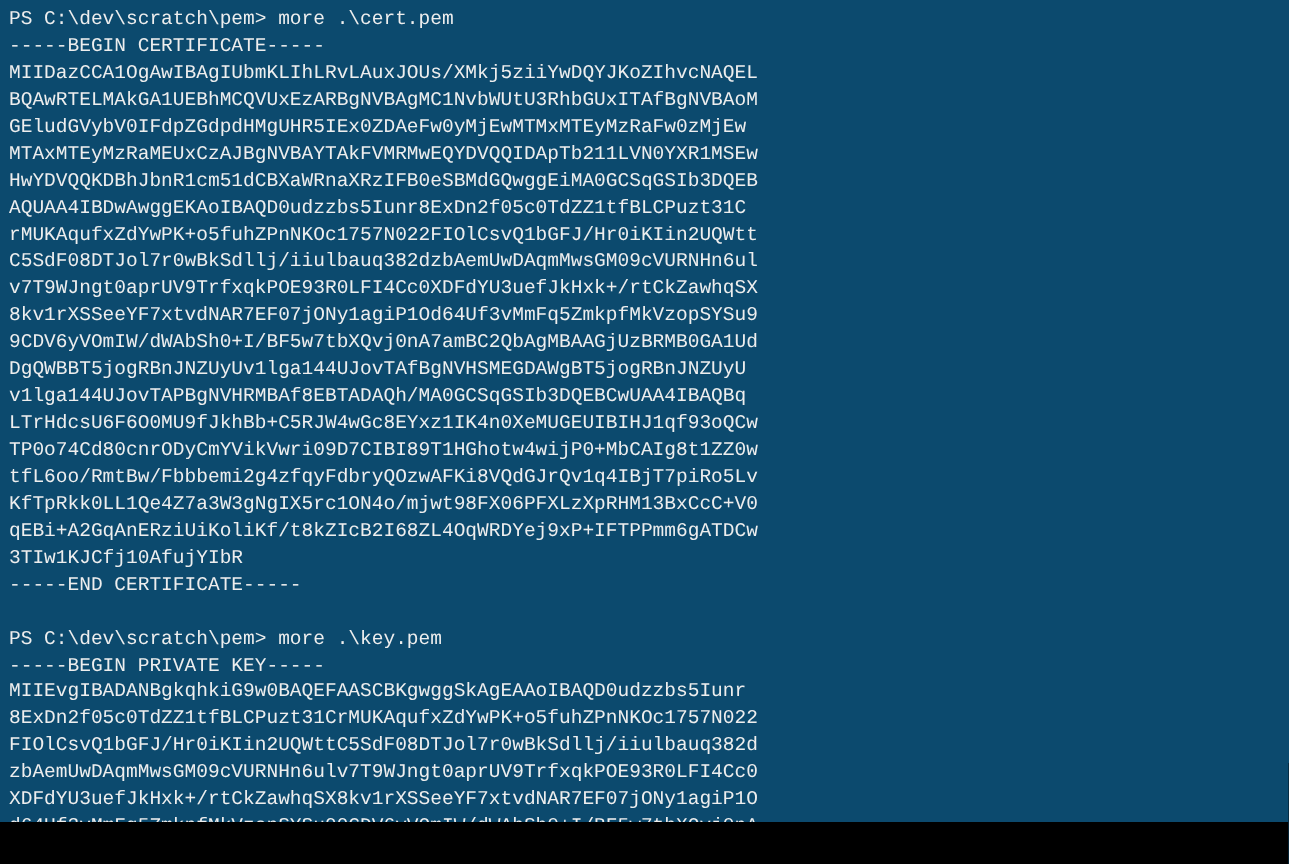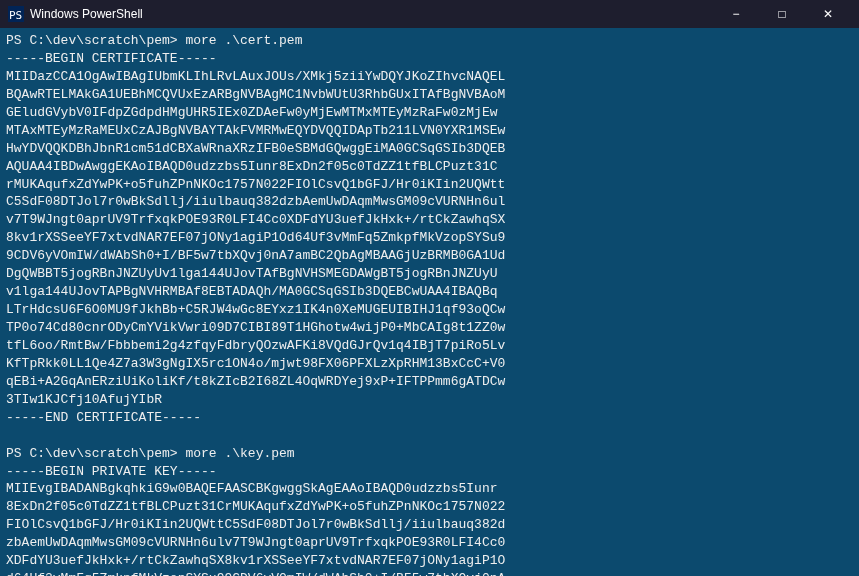--- a/index.html
+++ b/index.html
@@ -62,34 +62,20 @@
       color: #eee;
       line-height: 1.38;
       white-space: pre;
       font-size: 13px;
     }
   </style>
 </head>
 <body>
 
 <div>
-  <div class="title-bar">
-    <div class="title-bar-icon">
-      <svg viewBox="0 0 16 16" fill="none">
-        <rect width="16" height="16" fill="#012456"></rect>
-        <text x="1" y="13" font-size="11" fill="white" font-family="Consolas,monospace">PS</text>
-      </svg>
-    </div>
-    <span class="title-bar-text">Windows PowerShell</span>
-    <div class="title-bar-controls">
-      <button class="title-bar-btn">−</button>
-      <button class="title-bar-btn">□</button>
-      <button class="title-bar-btn close">✕</button>
-    </div>
-  </div>
   <div class="terminal-body" id="terminal-output">PS C:\dev\scratch\pem&gt; more .\cert.pem
 -----BEGIN CERTIFICATE-----
 MIIDazCCA1OgAwIBAgIUbmKLIhLRvLAuxJOUs/XMkj5ziiYwDQYJKoZIhvcNAQEL
 BQAwRTELMAkGA1UEBhMCQVUxEzARBgNVBAgMC1NvbWUtU3RhbGUxITAfBgNVBAoM
 GEludGVybV0IFdpZGdpdHMgUHR5IEx0ZDAeFw0yMjEwMTMxMTEyMzRaFw0zMjEw
 MTAxMTEyMzRaMEUxCzAJBgNVBAYTAkFVMRMwEQYDVQQIDApTb211LVN0YXR1MSEw
 HwYDVQQKDBhJbnR1cm51dCBXaWRnaXRzIFB0eSBMdGQwggEiMA0GCSqGSIb3DQEB
 AQUAA4IBDwAwggEKAoIBAQD0udzzbs5Iunr8ExDn2f05c0TdZZ1tfBLCPuzt31C
 rMUKAqufxZdYwPK+o5fuhZPnNKOc1757N022FIOlCsvQ1bGFJ/Hr0iKIin2UQWtt
 C5SdF08DTJol7r0wBkSdllj/iiulbauq382dzbAemUwDAqmMwsGM09cVURNHn6ul

